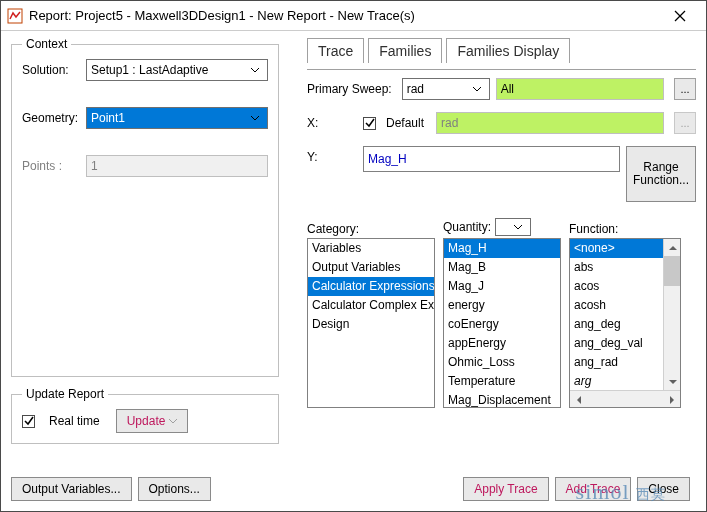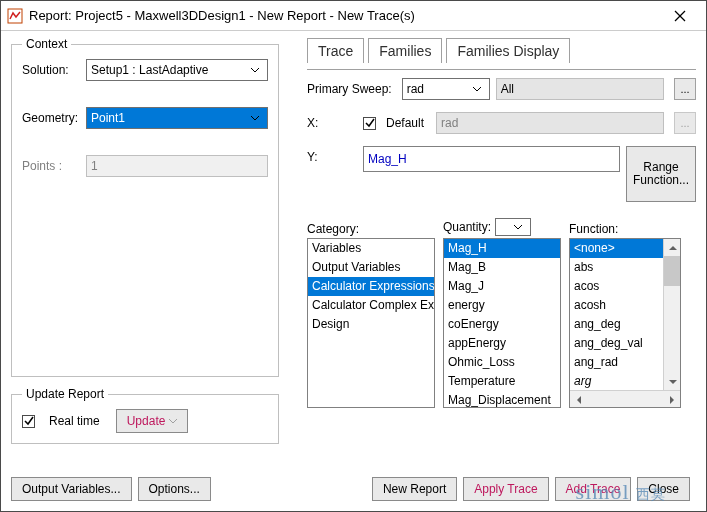--- a/index.html
+++ b/index.html
@@ -34,21 +34,21 @@
   .tab { border:1px solid #a0a0a0; border-bottom:none; padding:4px 10px; font-size:14px; color:#303030; cursor:pointer; background:#fff; position:relative; top:1px; }
   .tab.active { z-index:2; }
   .tabstrip-line { border-bottom:1px solid #a0a0a0; margin-top:-1px; margin-bottom:8px; }
 
   .labelsm { margin-right:4px; }
   .dd { height:22px; border:1px solid #707070; background:#fff; display:inline-flex; align-items:center; padding:0 4px; cursor:pointer; }
   .dd .val { min-width: 40px; }
   .dd .arrow { width:16px; text-align:center; }
   .sqbtn { width:22px; height:22px; border:1px solid #a0a0a0; background:#e9e9e9; margin-left:4px; cursor:pointer; display:inline-flex; align-items:center; justify-content:center; font-size:11px; color:#000; }
   .txt { height:22px; border:1px solid #808080; background:#fff; padding:0 4px; display:flex; align-items:center; color:#0000c0; }
-  .txt.readonly { background:#e5e5e5; color:#808080; border-color:#bfbfbf; }
+  .txt.readonly { background:#bef264; color:#808080; border-color:#bfbfbf; }
   .chk { width:13px; height:13px; border:1px solid #4a4a4a; display:inline-flex; align-items:center; justify-content:center; margin-right:4px; cursor:pointer; }
   .chk svg { width:10px; height:10px; }
 
   .btn { height:24px; border:1px solid #8a8a8a; background:#e9e9e9; padding:0 10px; cursor:pointer; display:inline-flex; align-items:center; justify-content:center; }
   .btn.disabled { color:#be185d; cursor:default; }
   .btn .arrow svg { width:8px; height:8px; margin-left:4px; }
 
   .lists { display:flex; gap:8px; margin-top:4px;align-items:flex-end; }
   .listcol { display:flex; flex-direction:column; }
   .listlbl { margin-bottom:2px; display:flex; align-items:center; gap:4px; }
@@ -261,21 +261,20 @@
             </div>
           </div>
         </div>
       </div>
     </div>
 
     <div class="bottombar">
       <span class="btn">Output Variables...</span>
       <span class="btn">Options...</span>
       <span class="spacer"></span>
-      <span class="btn">New Report</span>
       <span class="btn disabled">Apply Trace</span>
       <span class="btn disabled">Add Trace</span>
       <span class="btn">Close</span>
     </div>
 
     <div class="watermark">simol <span class="cn">西莫</span></div>
   </div>
 </div>
 
 </body></html>

